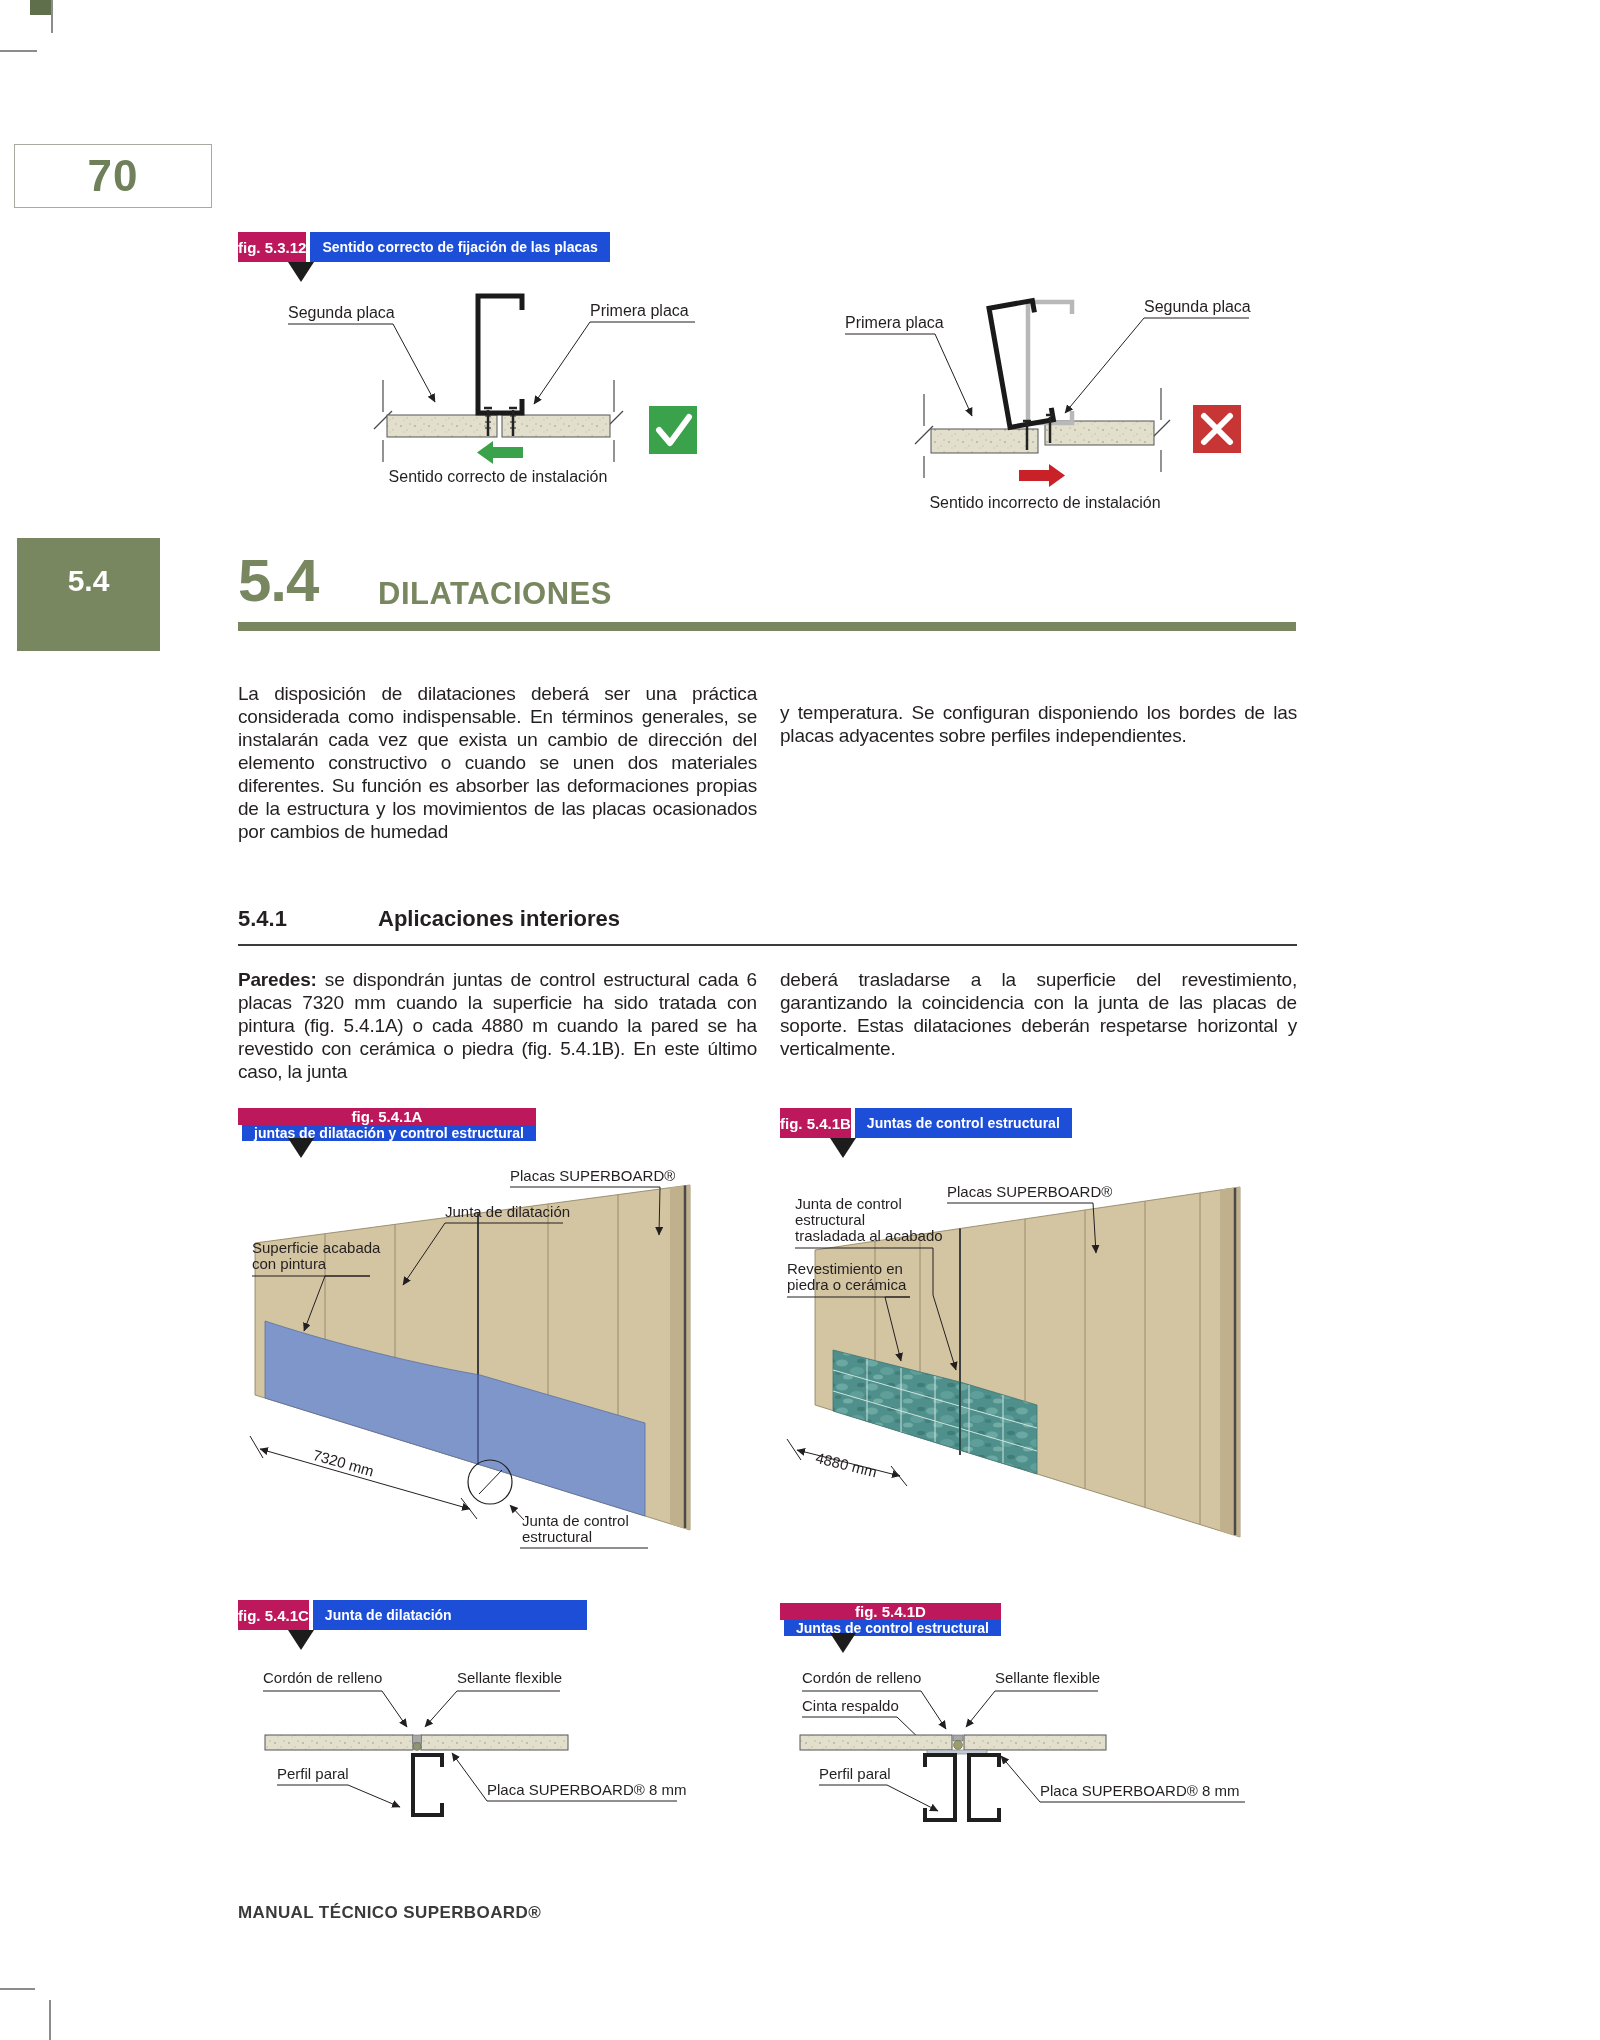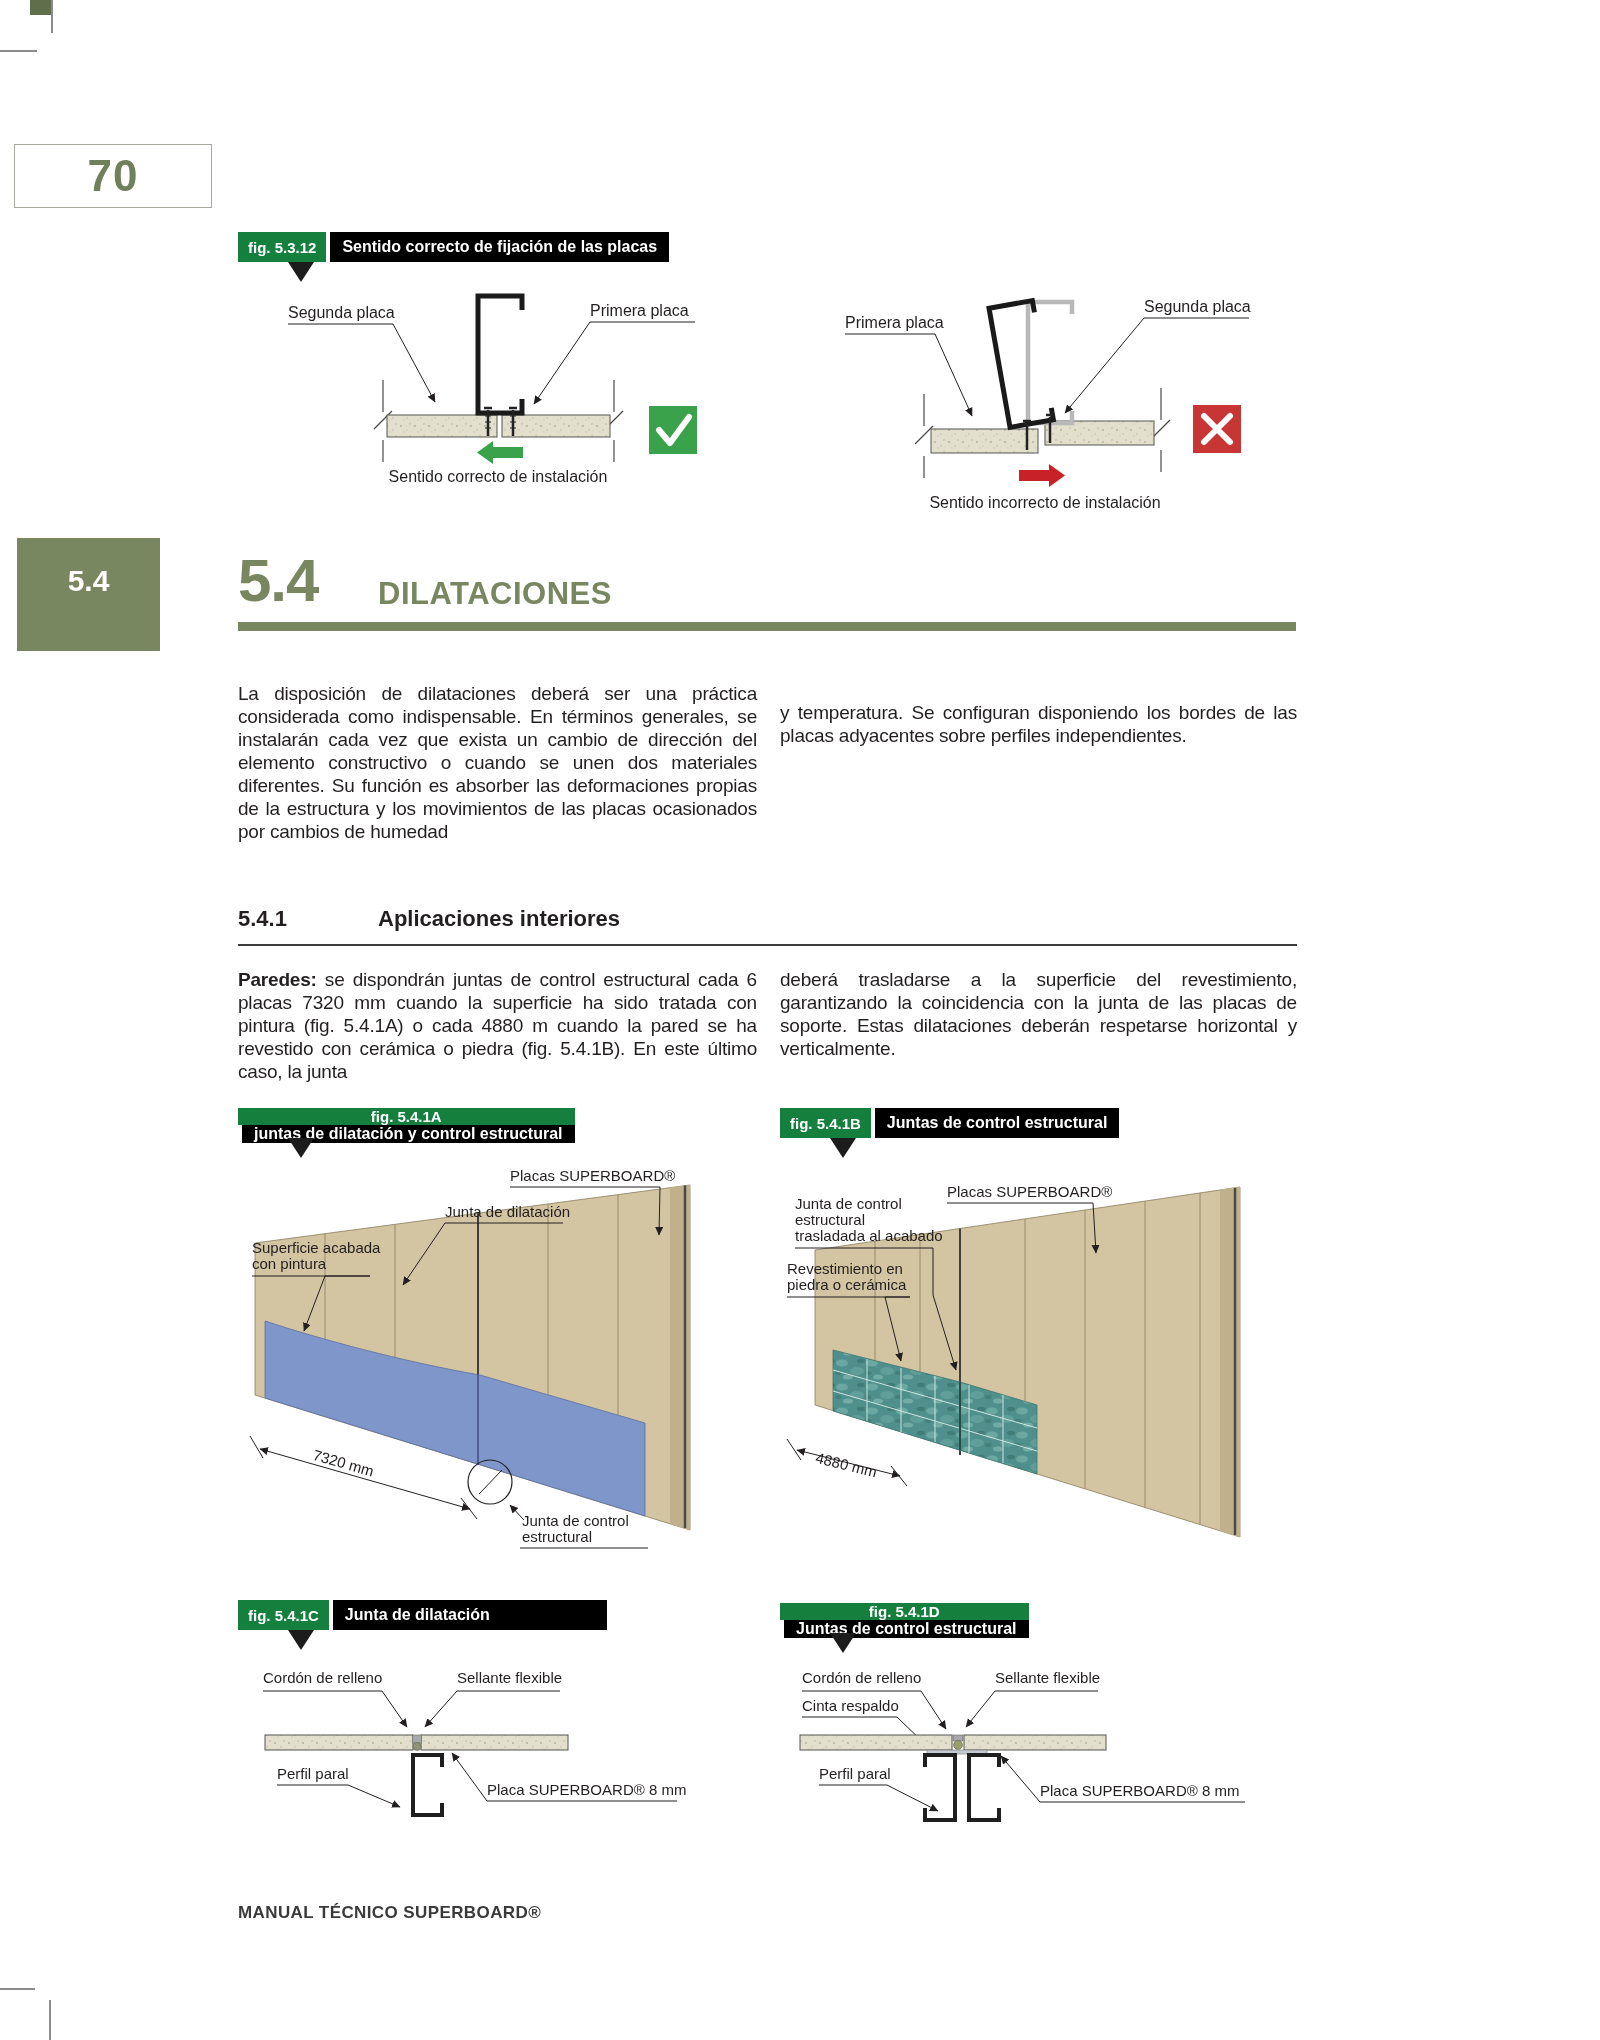--- a/index.html
+++ b/index.html
@@ -8,26 +8,26 @@
   .abs{position:absolute;}
   
   .crop{position:absolute;background:#8c8c8c;}
   .mark-green{position:absolute;background:#5f6f4c;}
   
   .pagenum{position:absolute;left:14px;top:144px;width:196px;height:62px;
            border:1.5px solid #a9a9a0;display:flex;align-items:center;justify-content:center;}
   .pagenum span{font-size:44px;font-weight:bold;color:#6f805a;letter-spacing:1px;}
   
   .figheader{position:absolute;display:flex;height:30px;}
-  .figtag{position:relative;background:#15803d;color:#fff;font-weight:bold;font-size:15px;
-          display:flex;align-items:center;justify-content:center;padding:0 10px;white-space:nowrap;}
+  .figtag{position:relative;background:#be185d;color:#fff;font-weight:bold;font-size:15px;
+          display:flex;align-items:center;justify-content:center;padding:0 0;white-space:nowrap;}
   .figtag .pointer{position:absolute;left:50px;top:30px;width:0;height:0;
           border-left:13px solid transparent;border-right:13px solid transparent;
           border-top:20px solid #1c1c1c;}
-  .figtitle{background:#000000;color:#fff;font-weight:bold;font-size:16px;margin-left:4px;
+  .figtitle{background:#1d4ed8;color:#fff;font-weight:bold;font-size:14px;margin-left:4px;
           display:flex;align-items:center;padding:0 12px;white-space:nowrap;}
   
   .sidetab{position:absolute;left:17px;top:538px;width:143px;height:113px;background:#78875f;
            color:#fff;font-size:30px;font-weight:bold;display:flex;justify-content:center;padding-top:26px;box-sizing:border-box;}
   .h54num{position:absolute;left:238px;top:546px;font-size:60px;font-weight:bold;color:#78875f;letter-spacing:-1px;}
   .h54title{position:absolute;left:378px;top:576px;font-size:31px;font-weight:bold;color:#78875f;letter-spacing:.5px;}
   .greenrule{position:absolute;left:238px;top:622px;width:1058px;height:9px;background:#78875f;}
   
   .bodycol{position:absolute;font-size:19px;line-height:23px;text-align:justify;letter-spacing:-.2px;}
   .indent{text-indent:22px;}

